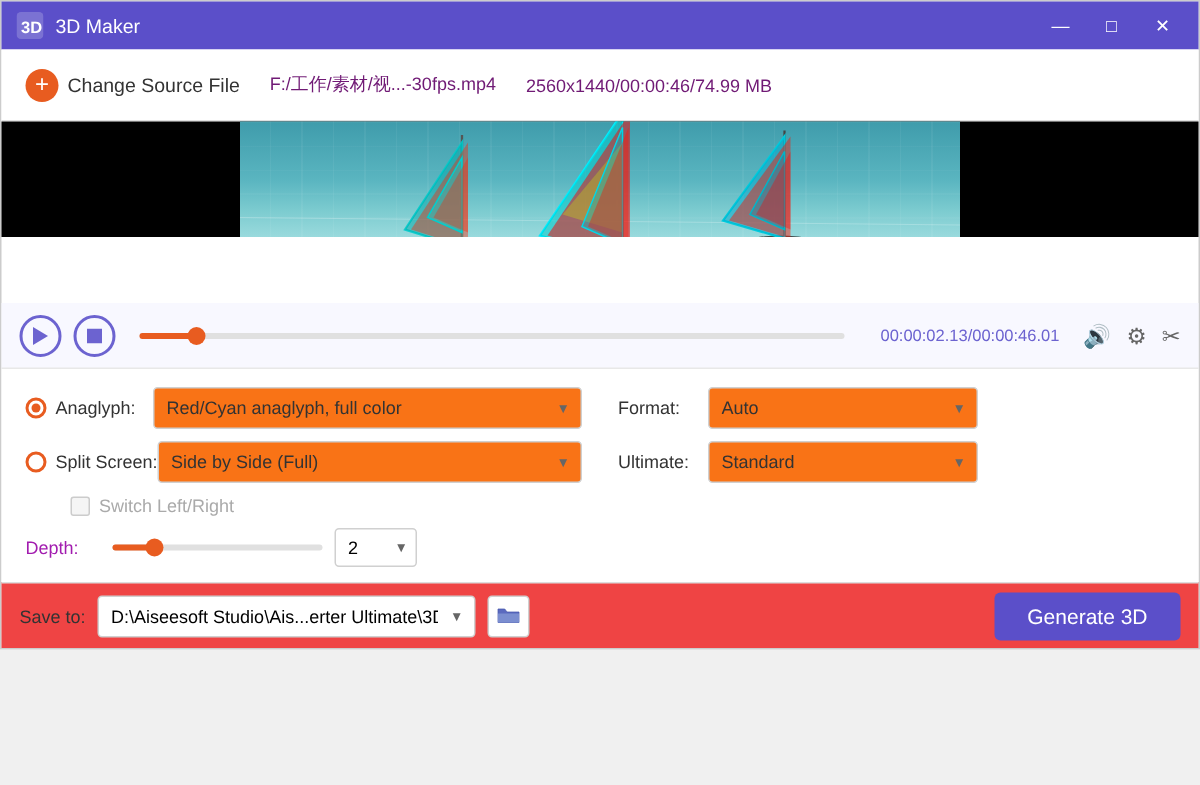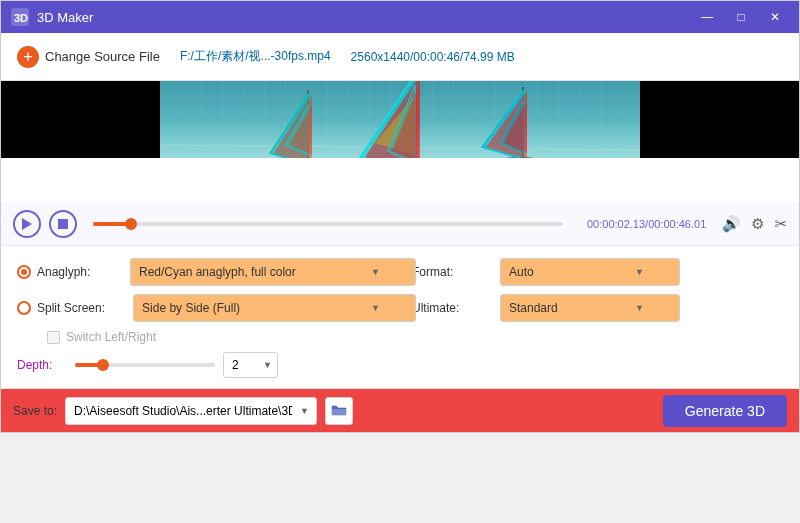--- a/index.html
+++ b/index.html
@@ -84,21 +84,21 @@
       background: #e85c20;
       border-radius: 50%;
       display: flex;
       align-items: center;
       justify-content: center;
       color: white;
       font-size: 16px;
       line-height: 1;
     }
     .file-info {
-      color: #0369a1;
+      color: #701a75;
       font-size: 12px;
       margin-left: 8px;
     }
 
     
     .video-area {
       background: #000;
       flex: 1;
       display: flex;
       align-items: center;
@@ -266,24 +266,23 @@
       pointer-events: none;
     }
     .select-wrapper select {
       width: 100%;
       height: 28px;
       border: 1px solid #d0d0d0;
       border-radius: 3px;
       padding: 0 24px 0 8px;
       font-size: 12px;
       color: #333;
-      background: #fdba74;
+      background: #f97316;
       appearance: none;
       cursor: pointer;
-      margin-left: 28px;
     }
     .right-label {
       color: #333;
       font-size: 12px;
       min-width: 60px;
     }
     .right-select {
       flex: 1;
       max-width: 180px;
     }

